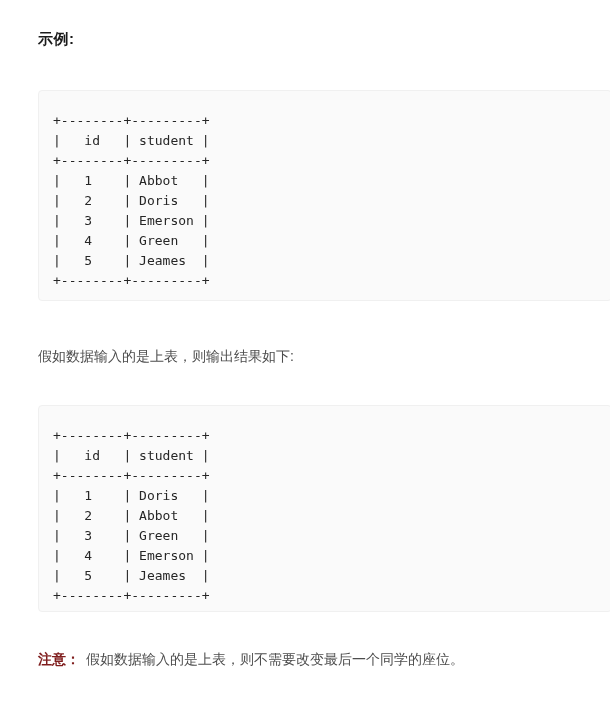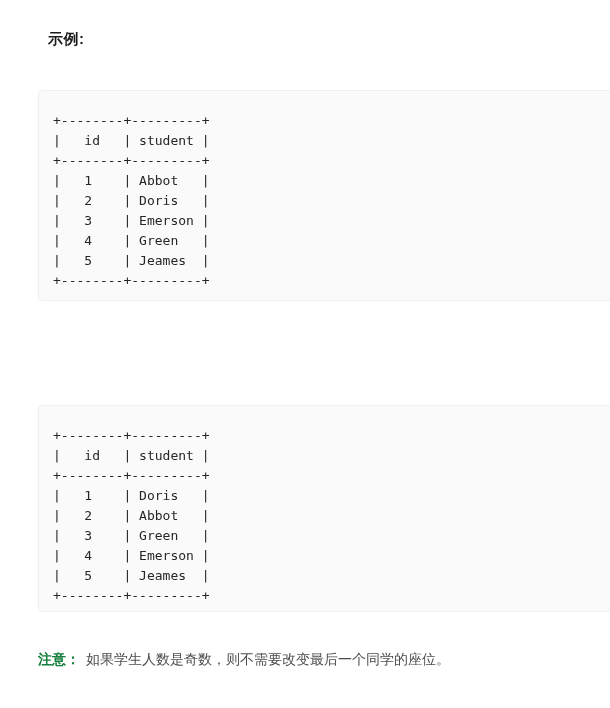--- a/index.html
+++ b/index.html
@@ -24,21 +24,20 @@
 
   
   .heading {
     position: absolute;
     left: 38px;
     top: 30px;
     font-size: 15px;
     font-weight: bold;
     color: #1a1a1a;
     letter-spacing: 0.5px;
-    margin-left: 10px;
   }
 
   .para {
     position: absolute;
     left: 38px;
     font-size: 14px;
     line-height: 22px;
     color: #4d4d4d;
   }
   .para-middle { top: 345px; }
@@ -47,21 +46,21 @@
     position: absolute;
     left: 38px;
     top: 648px;
     font-size: 14px;
     line-height: 22px;
     color: #4d4d4d;
     white-space: nowrap;
   }
   .note-label {
     font-weight: bold;
-    color: #15803d;
+    color: #7f1d1d;
     margin-top: 43px;
   }
   .note-gap { display: inline-block; width: 6px; }
 
   
   .codeblock {
     position: absolute;
     left: 38px;
     right: -2px;
     background: #fafafa;
@@ -106,31 +105,32 @@
 |   id   | student |
 +--------+---------+
 |   1    | Abbot   |
 |   2    | Doris   |
 |   3    | Emerson |
 |   4    | Green   |
 |   5    | Jeames  |
 +--------+---------+</pre>
   </div>
 
+  <div class="para para-middle">假如数据输入的是上表，则输出结果如下:</div>
 
   <div class="codeblock codeblock-2">
     <pre>+--------+---------+
 |   id   | student |
 +--------+---------+
 |   1    | Doris   |
 |   2    | Abbot   |
 |   3    | Green   |
 |   4    | Emerson |
 |   5    | Jeames  |
 +--------+---------+</pre>
   </div>
 
   <div class="note">
-    <span class="note-label">注意：</span><span class="note-gap"></span><span>如果学生人数是奇数，则不需要改变最后一个同学的座位。</span>
+    <span class="note-label">注意：</span><span class="note-gap"></span><span>假如数据输入的是上表，则不需要改变最后一个同学的座位。</span>
   </div>
 
 
 </div>
 
 </body></html>

